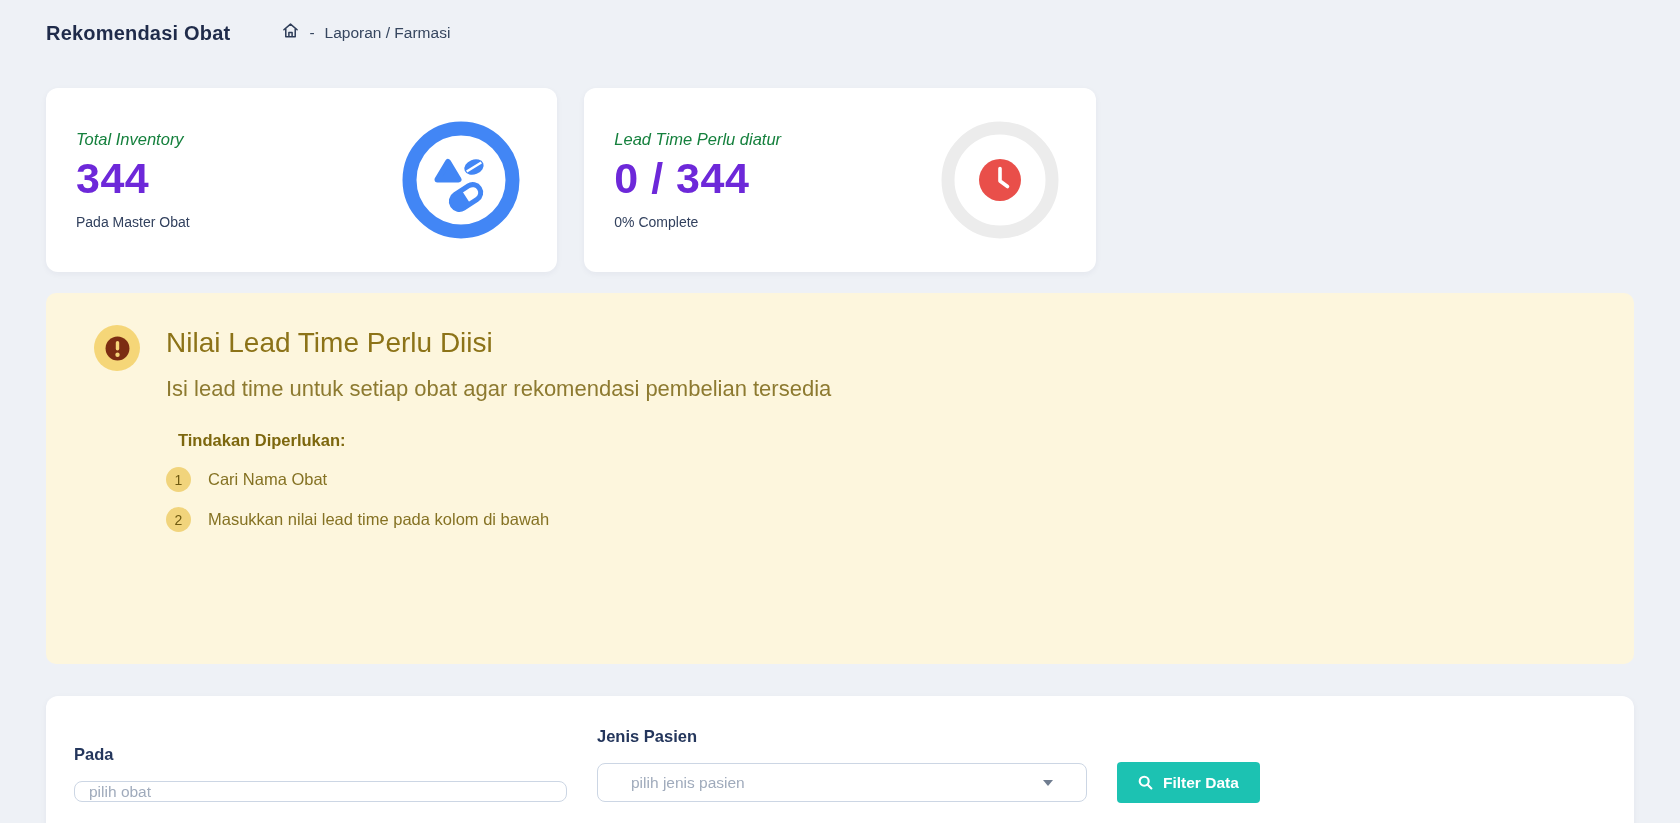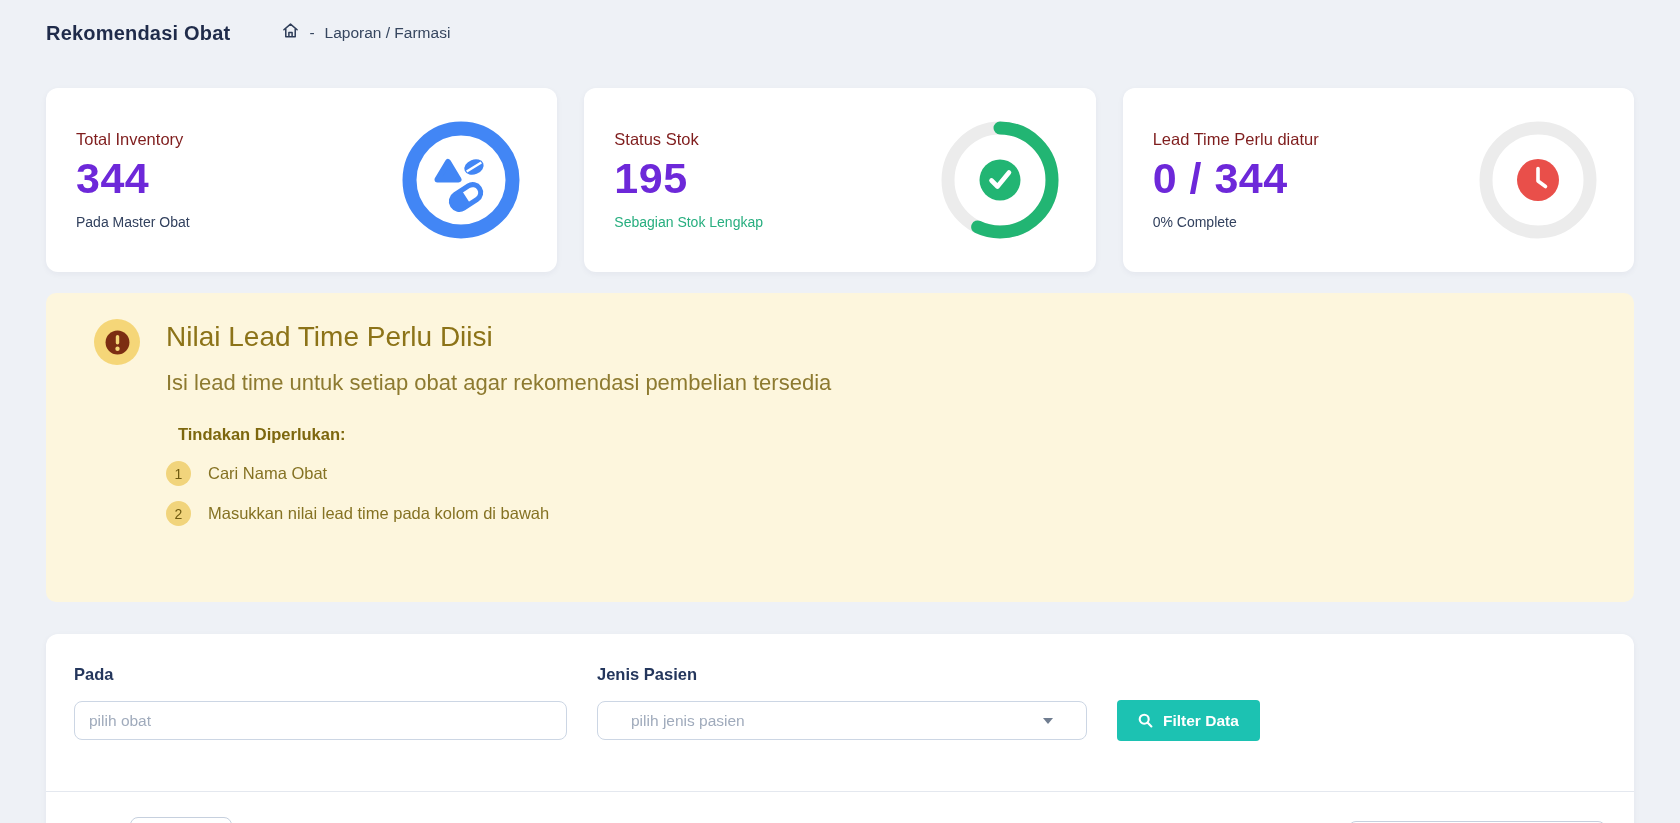--- a/index.html
+++ b/index.html
@@ -17,30 +17,30 @@
   .breadcrumb { display:flex; align-items:center; gap:10px; margin-left:52px; font-size:15.5px; color:#36465f; cursor:pointer; }
   .breadcrumb .dash { color:#36465f; }
 
   
   .stat-row { margin-top:36px; display:grid; grid-template-columns:repeat(3,1fr); gap:27px; }
   .stat-card {
     background:#fff; border-radius:12px; height:184px;
     display:flex; justify-content:space-between; align-items:center;
     padding:0 37px 0 30px; box-shadow:0 2px 6px rgba(30,40,80,.05);
   }
-  .stat-label { font-size:16.5px; color:#7f1d1d; margin-bottom:5px; }
+  .stat-label { font-size:16.5px; color:#15803d; margin-bottom:5px;font-style:italic; }
   .stat-value { font-size:43px; font-weight:700; color:#6d28d9; line-height:1.15; letter-spacing:.5px; }
   .stat-sub { font-size:14px; color:#32415e; margin-top:11px; }
   .stat-sub.green { color:#27ae7f; }
   .icon-wrap { width:118px; height:118px; flex-shrink:0; }
 
   
   .banner {
-    margin-top:21px; background:#fdf6dd; border-radius:10px; height:309px;
-    padding:24px 48px; display:flex; gap:26px;
+    margin-top:21px; background:#fdf6dd; border-radius:10px; height:371px;
+    padding:30px 48px; display:flex; gap:26px;
   }
   .alert-badge {
     width:46px; height:46px; border-radius:50%; background:#f5d678;
     display:flex; align-items:center; justify-content:center; flex-shrink:0; margin-top:2px;
   }
   .alert-title { font-size:28px; font-weight:500; color:#8c7318; margin:4px 0 17px; }
   .alert-desc { font-size:22px; color:#8d7a30; margin-bottom:29px; }
   .alert-actions-heading { font-size:16.5px; font-weight:700; color:#7d670e; margin-bottom:17px;margin-left:12px; }
   .alert-step { display:flex; align-items:center; gap:17px; margin-bottom:15px; font-size:16.5px; color:#857223; }
   .step-num {
@@ -50,21 +50,21 @@
 
   
   .panel {
     margin-top:32px; background:#fff; border-radius:12px 12px 0 0;
     height:280px; padding:28px 28px 0; box-shadow:0 2px 6px rgba(30,40,80,.05);
   }
   .filter-row { display:flex; align-items:flex-end; }
   .field { margin-right:30px; }
   .field-label { display:block; font-size:16.5px; font-weight:700; color:#24365c; line-height:24px; margin-bottom:15px; }
   .text-input {
-    width:493px; height:39px; border:1px solid #ccd6e4; border-radius:8px;
+    width:493px; height:21px; border:1px solid #ccd6e4; border-radius:8px;
     padding:0 14px; font-size:15.5px; color:#ec4899; background:#fff; outline:none;
     font-family:"Liberation Sans", sans-serif;
   }
   .text-input::placeholder { color:#a0abbc; }
   .select-box {
     width:490px; height:39px; border:1px solid #ccd6e4; border-radius:8px;
     display:flex; align-items:center; justify-content:space-between;
     padding:0 33px; background:#fff; cursor:pointer;
   }
   .select-placeholder { color:#a0abbc; font-size:15.5px; }
@@ -132,35 +132,20 @@
             <line x1="-8.5" y1="1.5" x2="8.5" y2="-1.5" stroke="#fff" stroke-width="2.4"></line>
           </g>
           <g transform="translate(64,76) rotate(-33)">
             <rect x="-16" y="-8" width="32" height="16" rx="8" fill="#fff" stroke="#4286f5" stroke-width="5"></rect>
             <path d="M0,-8 L0,8 L-8,8 A8 8 0 0 1 -16,0 A8 8 0 0 1 -8,-8 Z" fill="#4286f5"></path>
           </g>
         </svg>
       </div>
     </div>
 
-    <div class="stat-card">
-      <div class="stat-info">
-        <div class="stat-label">Status Stok</div>
-        <div class="stat-value">195</div>
-        <div class="stat-sub green">Sebagian Stok Lengkap</div>
-      </div>
-      <div class="icon-wrap">
-        <svg width="118" height="118" viewBox="0 0 118 118">
-          <circle cx="59" cy="59" r="52" fill="none" stroke="#ececec" stroke-width="13"></circle>
-          <circle cx="59" cy="59" r="52" fill="none" stroke="#22b573" stroke-width="13" stroke-linecap="round" transform="rotate(-90 59 59)" stroke-dasharray="186.2 326.7"></circle>
-          <circle cx="59" cy="59" r="20.5" fill="#22b573"></circle>
-          <path d="M50.5 59.5 L56.5 65.5 L68 51.5" stroke="#fff" stroke-width="4.6" fill="none" stroke-linecap="round" stroke-linejoin="round"></path>
-        </svg>
-      </div>
-    </div>
 
     <div class="stat-card">
       <div class="stat-info">
         <div class="stat-label">Lead Time Perlu diatur</div>
         <div class="stat-value">0 / 344</div>
         <div class="stat-sub">0% Complete</div>
       </div>
       <div class="icon-wrap">
         <svg width="118" height="118" viewBox="0 0 118 118">
           <circle cx="59" cy="59" r="52" fill="none" stroke="#ececec" stroke-width="13"></circle>

